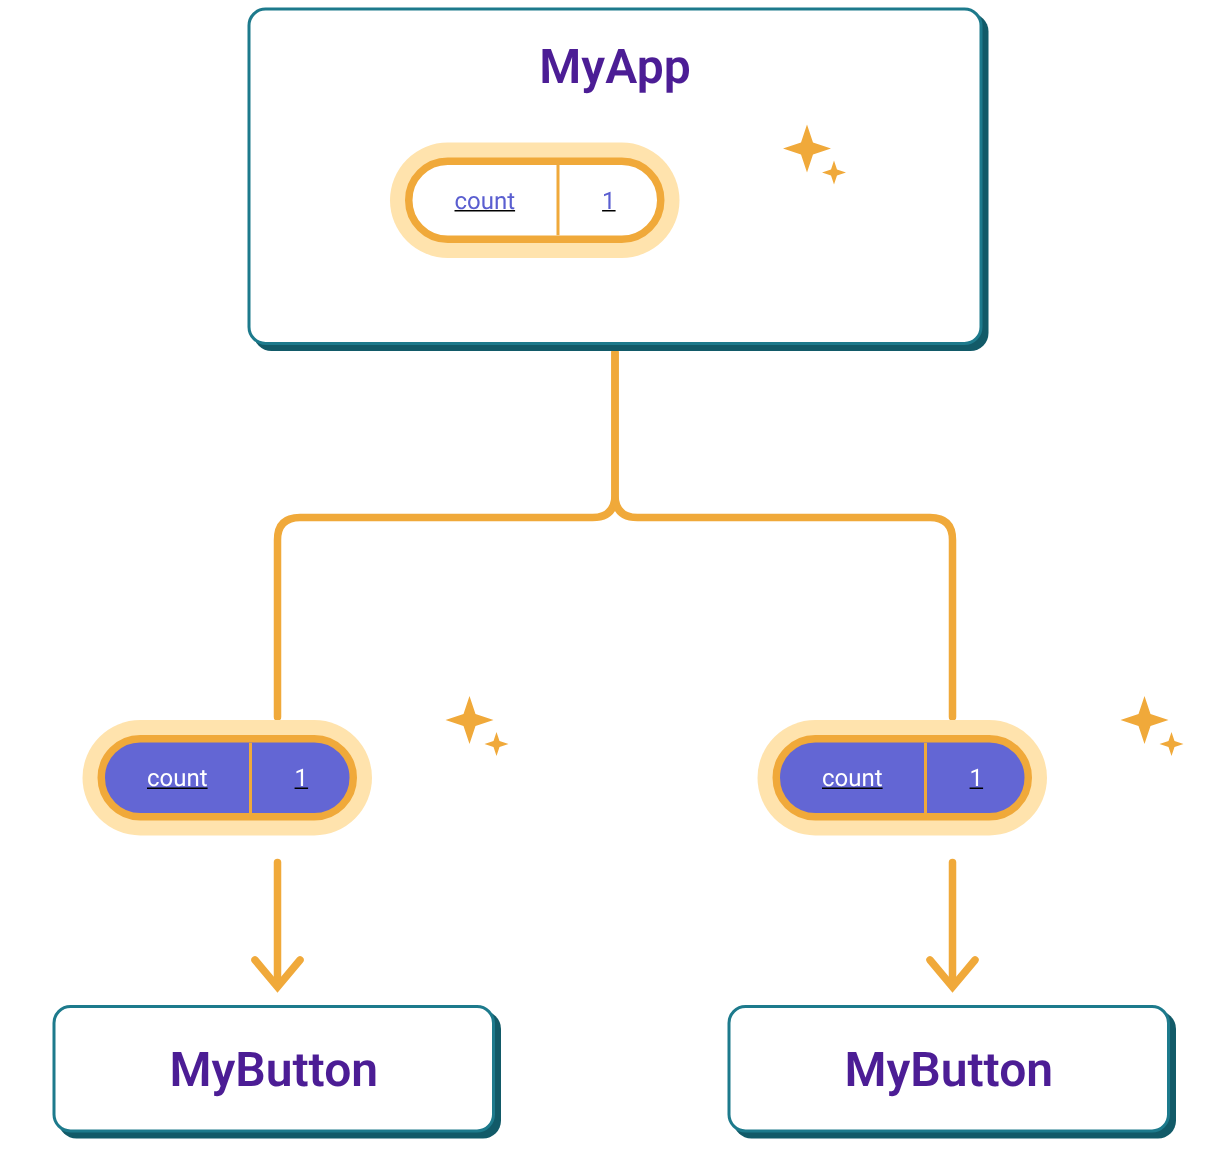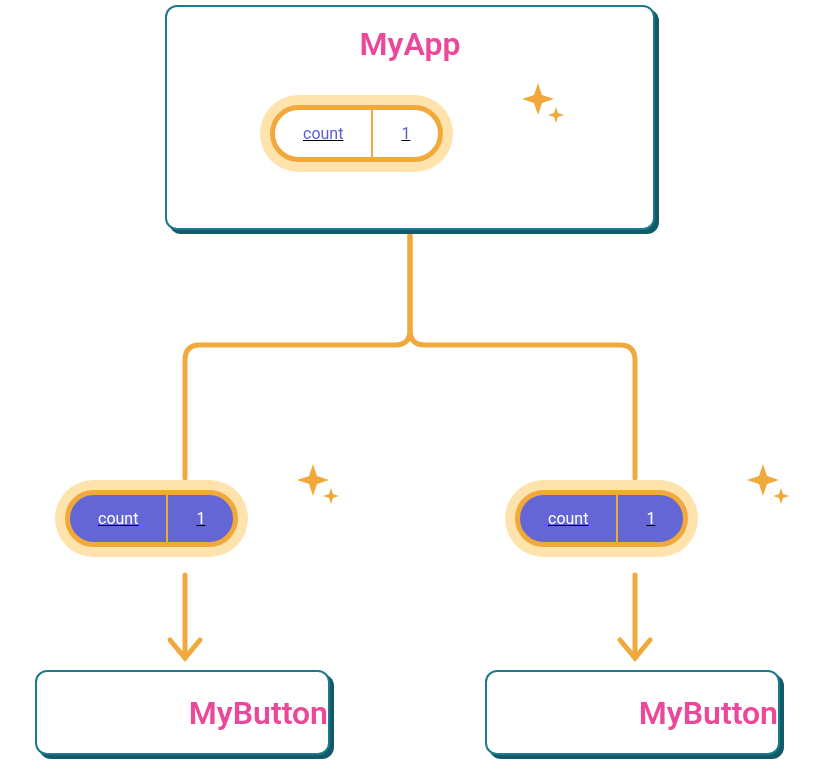--- a/index.html
+++ b/index.html
@@ -21,38 +21,37 @@
     position: absolute;
     background: #fff;
     border: 2px solid #1d7a8c;
     border-radius: 12px;
     display: flex;
     align-items: center;
     justify-content: center;
     flex-direction: column;
   }
   .box-title {
-    color: #ec4899;
+    color: #4c1d95;
     font-size: 32px;
     font-weight: 600;
   }
   .myapp {
     left: 165px;
     top: 5px;
     width: 490px;
     height: 225px;
     padding-top: 18px;
     justify-content: flex-start;
     box-shadow: 4px 4px 0 0 #125a68;
   }
   .mybutton {
     width: 295px;
     height: 85px;
     box-shadow: 4px 4px 0 0 #125a68;
-    align-items: flex-end;
   }
   .mybutton.left { left: 35px; top: 670px; }
   .mybutton.right { left: 485px; top: 670px; }
   .pill-outer {
     position: relative;
     padding: 10px;
     border-radius: 999px;
   }
   .pill-outer.glow {
     background: #ffe3ad;

